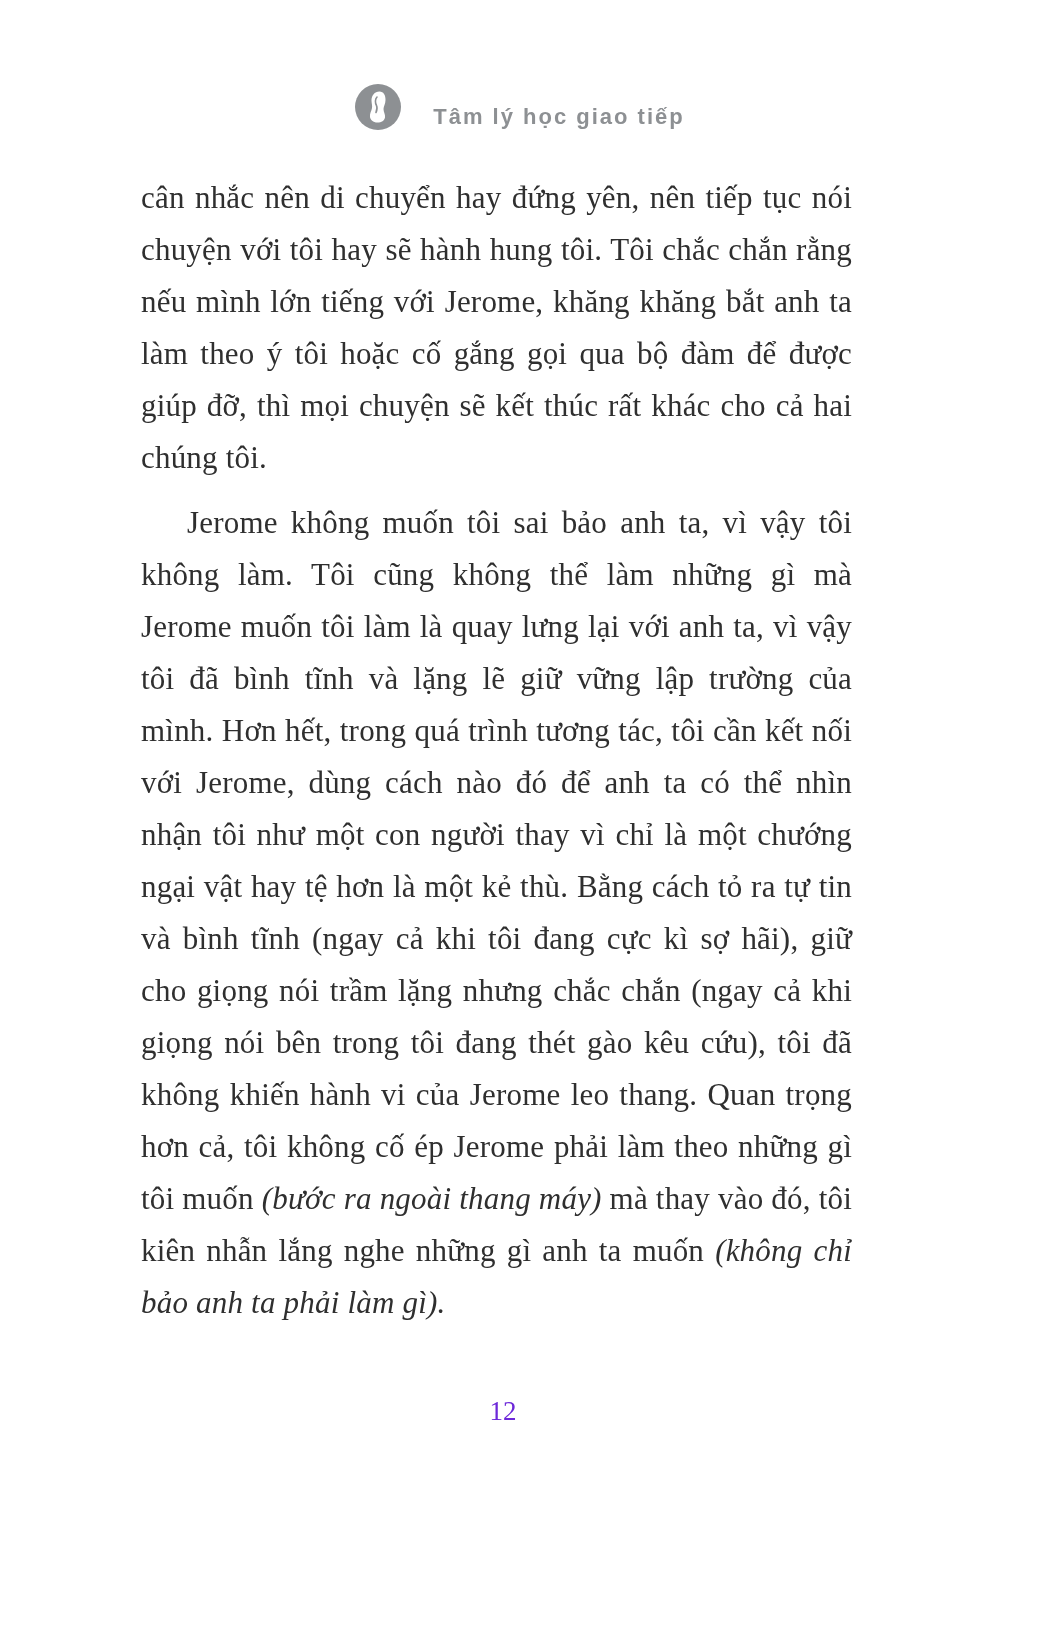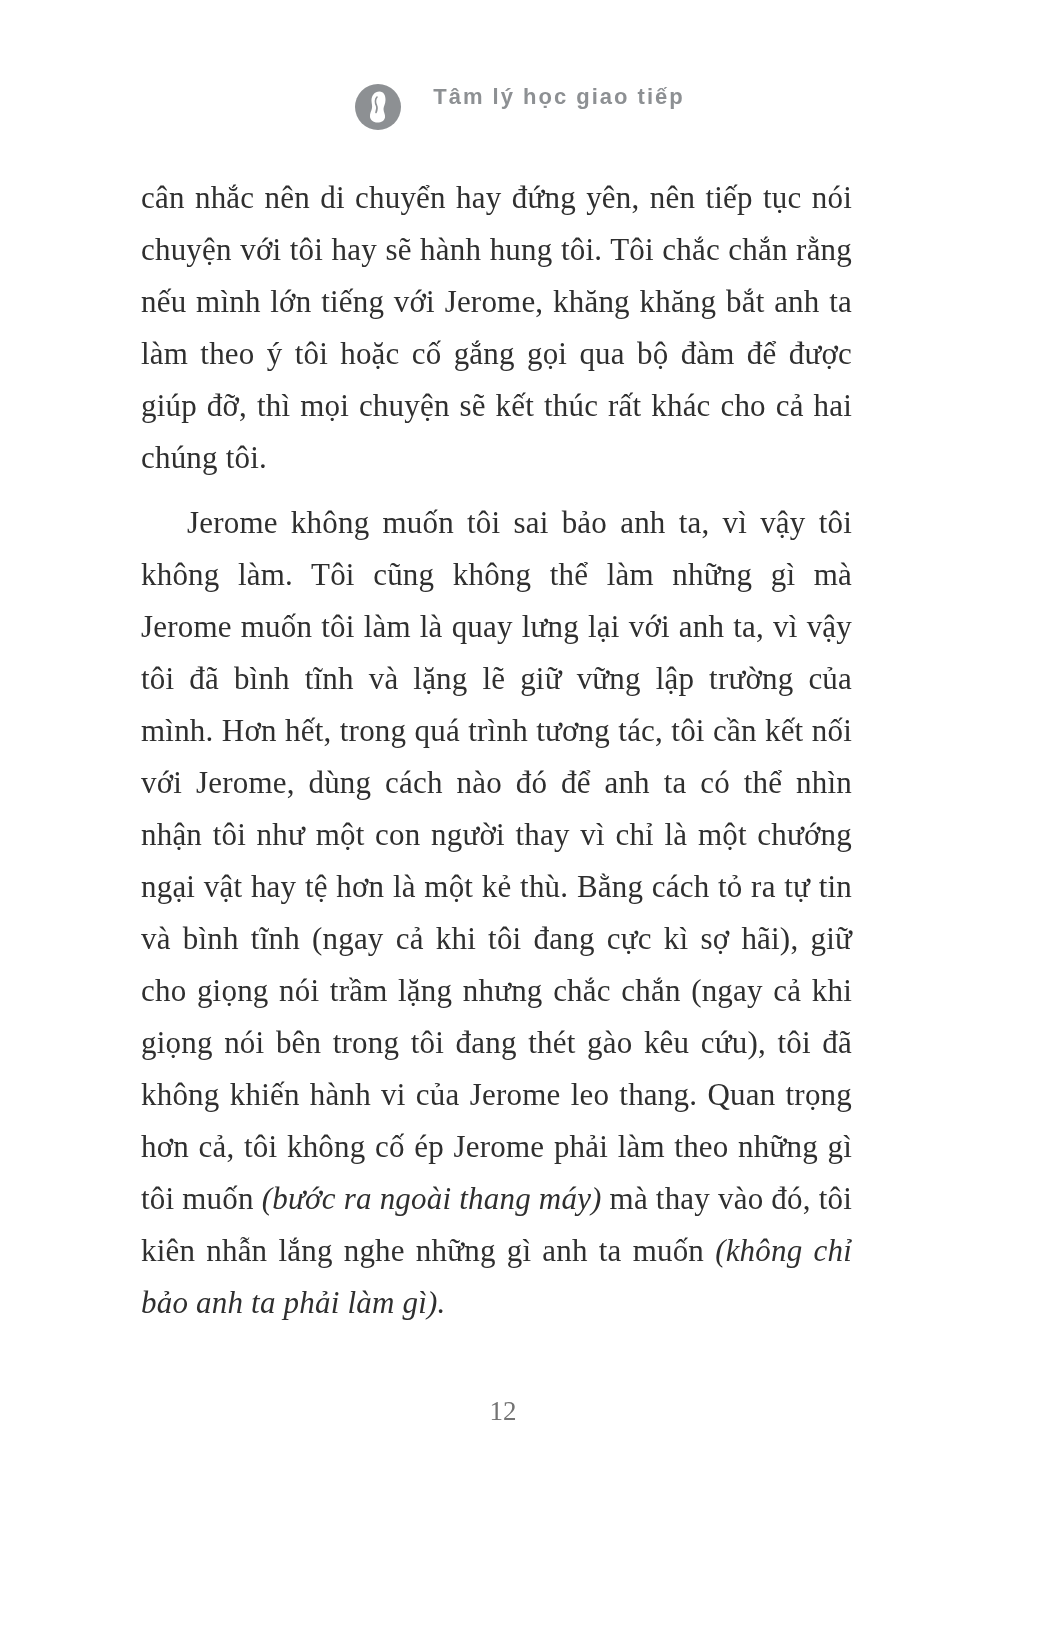--- a/index.html
+++ b/index.html
@@ -14,21 +14,21 @@
     overflow: hidden;
     font-family: "Liberation Serif", serif;
     color: #2f2f2f;
   }
   .page-header {
     position: absolute;
     top: 84px;
     left: 0;
     width: 100%;
     display: flex;
-    align-items: flex-start;
+    align-items: flex-end;
     justify-content: center;
     gap: 32px;
   }
   .logo {
     width: 46px;
     height: 46px;
     display: inline-block;
     flex: 0 0 auto;
   }
   .logo svg {
@@ -62,21 +62,21 @@
   .para em {
     font-style: italic;
   }
   .page-footer {
     position: absolute;
     top: 1396px;
     left: 141px;
     width: 724px;
     text-align: center;
     font-size: 27px;
-    color: #737373;
+    color: #6d28d9;
   }
 </style>
 </head>
 <body>
 
 <div class="page">
 
   <header class="page-header">
     <span class="logo">
       <svg viewBox="0 0 46 46" xmlns="http://www.w3.org/2000/svg">

